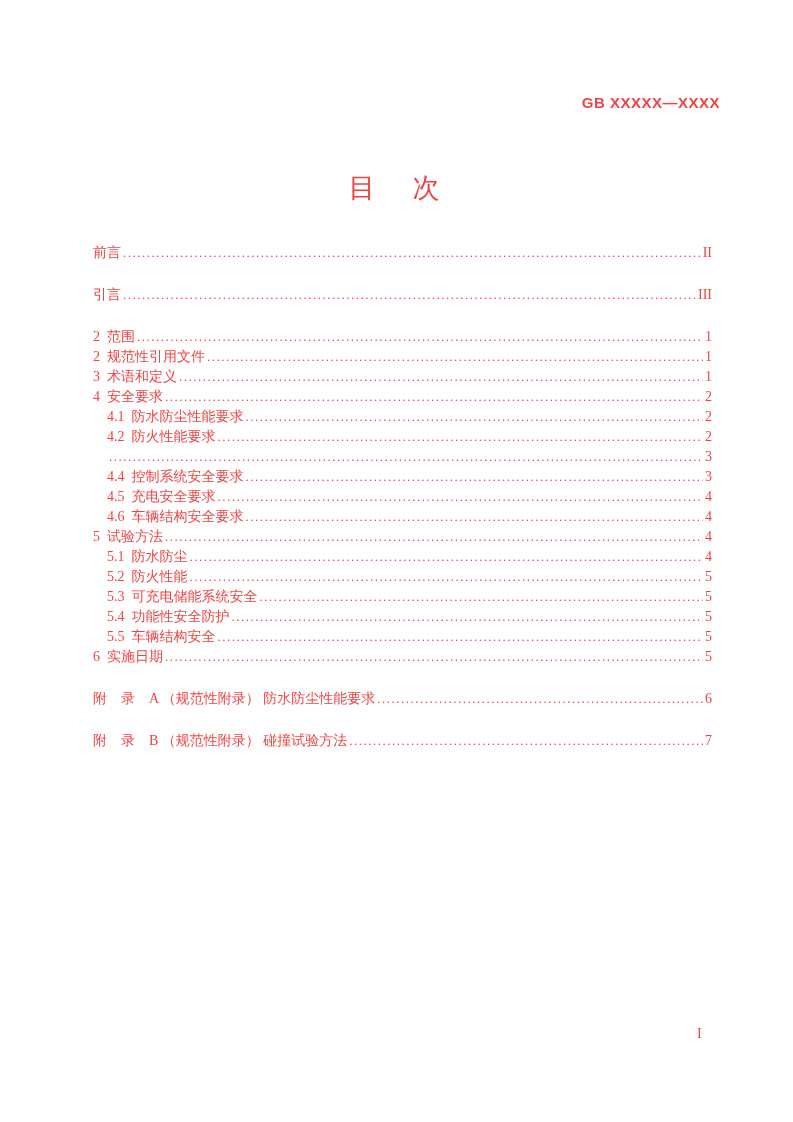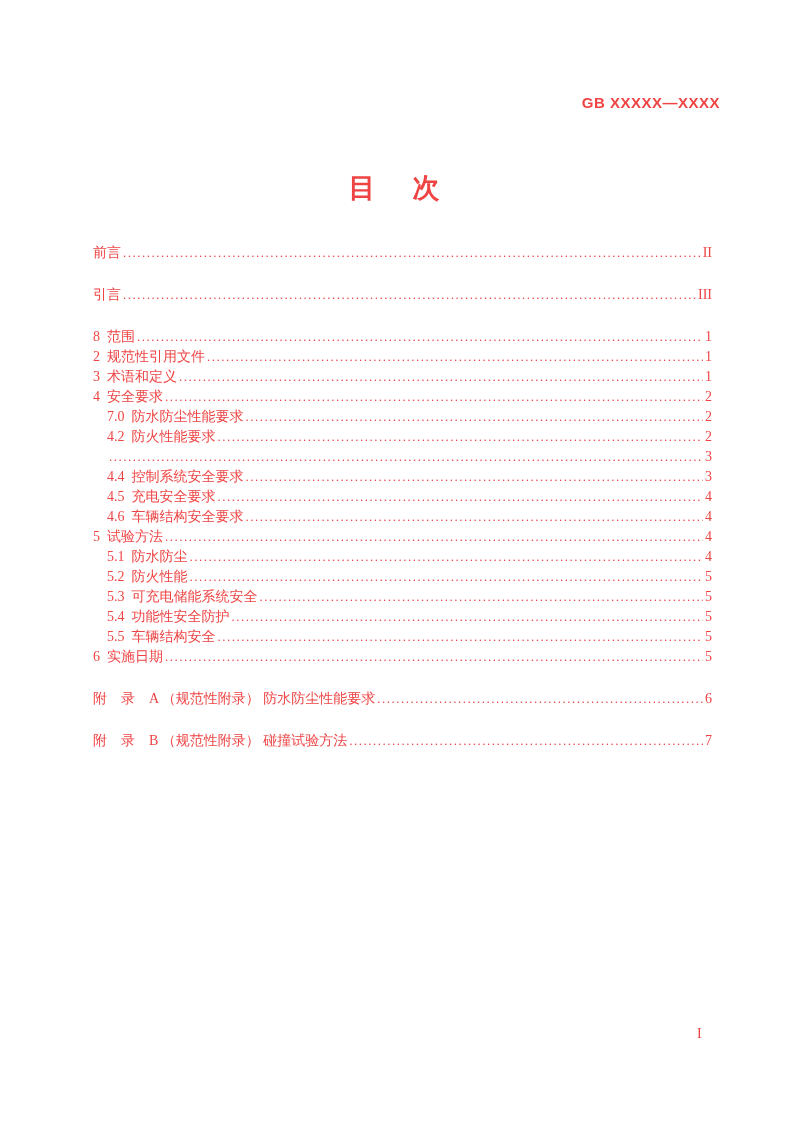--- a/index.html
+++ b/index.html
@@ -26,21 +26,21 @@
     letter-spacing: 0.5px;
     white-space: pre;
   }
   .doc-title {
     position: absolute;
     top: 170px;
     left: 0;
     width: 100%;
     text-align: center;
     font-family: "Liberation Sans", "DejaVu Sans", sans-serif;
-    font-weight: bold;
+    font-weight: normal;
     font-size: 27px;
     letter-spacing: 5px;
     white-space: pre;
   }
   .toc {
     position: absolute;
     top: 243px;
     left: 93px;
     right: 81px;
   }
@@ -102,21 +102,21 @@
         <span class="toc-page">II</span>
     </div>
 
     <div class="toc-line gap">
       <span class="toc-label">引言</span>
         <span class="toc-dots"></span>
         <span class="toc-page">III</span>
     </div>
 
     <div class="toc-line gap">
-      <span class="toc-label">8  范围</span>
+      <span class="toc-label">2  范围</span>
         <span class="toc-dots"></span>
         <span class="toc-page">1</span>
     </div>
 
     <div class="toc-line">
       <span class="toc-label">2  规范性引用文件</span>
         <span class="toc-dots"></span>
         <span class="toc-page">1</span>
     </div>
 
@@ -126,21 +126,21 @@
         <span class="toc-page">1</span>
     </div>
 
     <div class="toc-line">
       <span class="toc-label">4  安全要求</span>
         <span class="toc-dots"></span>
         <span class="toc-page">2</span>
     </div>
 
     <div class="toc-line sub">
-      <span class="toc-label">7.0  防水防尘性能要求</span>
+      <span class="toc-label">4.1  防水防尘性能要求</span>
         <span class="toc-dots"></span>
         <span class="toc-page">2</span>
     </div>
 
     <div class="toc-line sub">
       <span class="toc-label">4.2  防火性能要求</span>
         <span class="toc-dots"></span>
         <span class="toc-page">2</span>
     </div>
 

